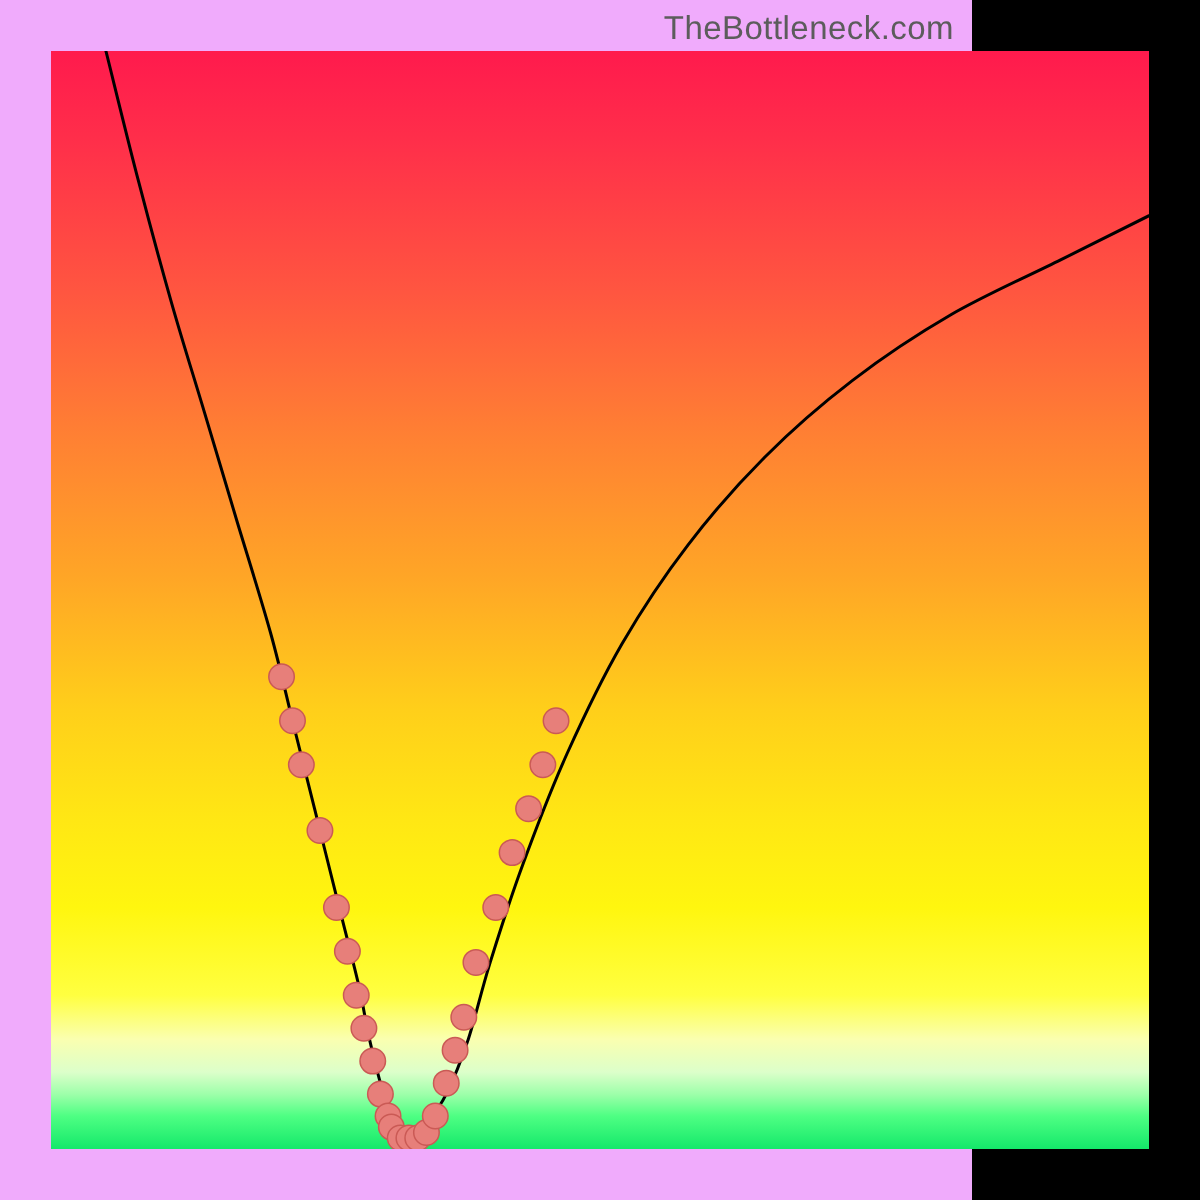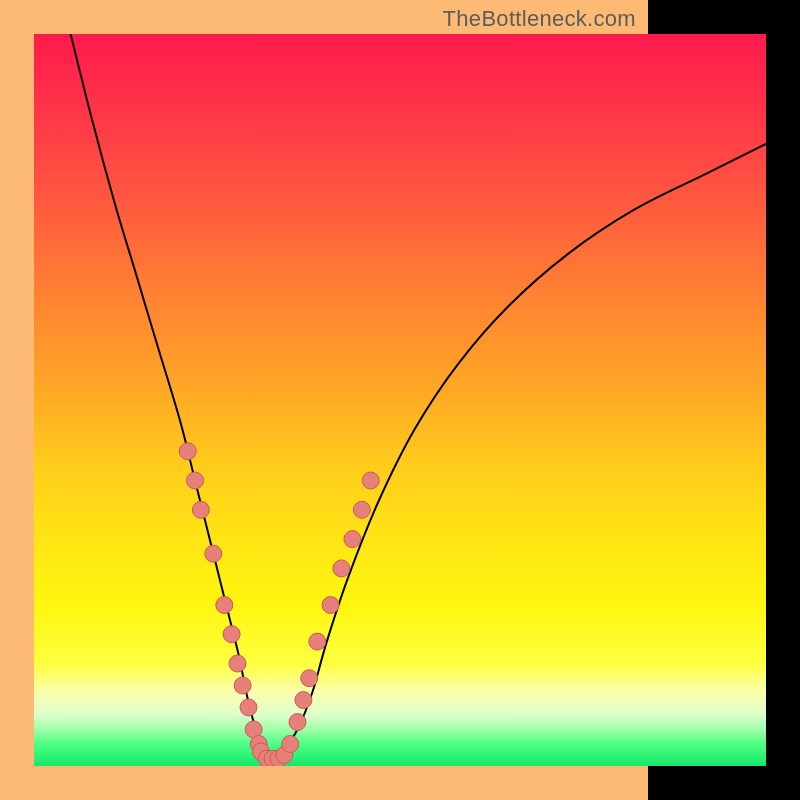--- a/index.html
+++ b/index.html
@@ -10,21 +10,21 @@
     background: #000;
     overflow: hidden;
     font-family: Arial, Helvetica, sans-serif;
   }
   .frame {
     position: absolute;
     left: 0;
     top: 0;
     width: 648px;
     height: 800px;
-    background: #fdba74;
+    background: #f0abfc;
     text-align: center;
   }
   .plot-area {
     position: absolute;
     left: 34px;
     top: 34px;
     width: 732px;
     height: 732px;
     overflow: hidden;
   }

